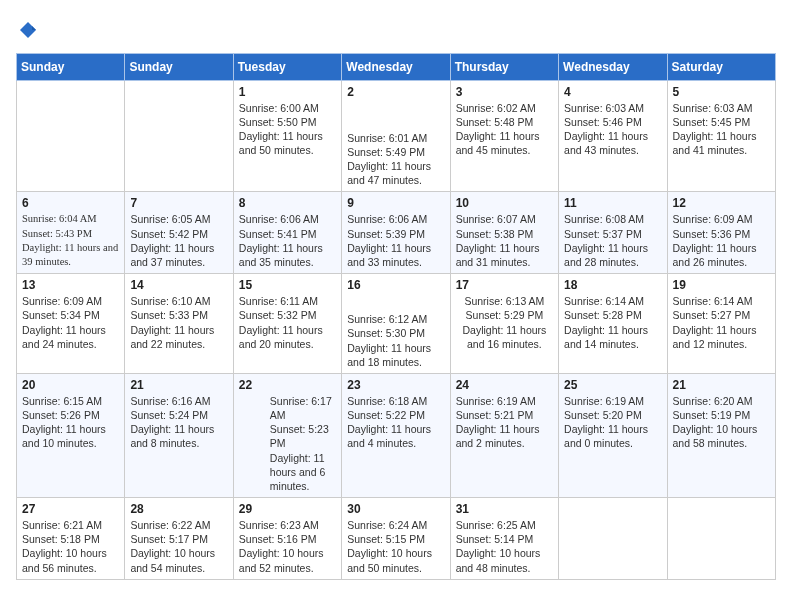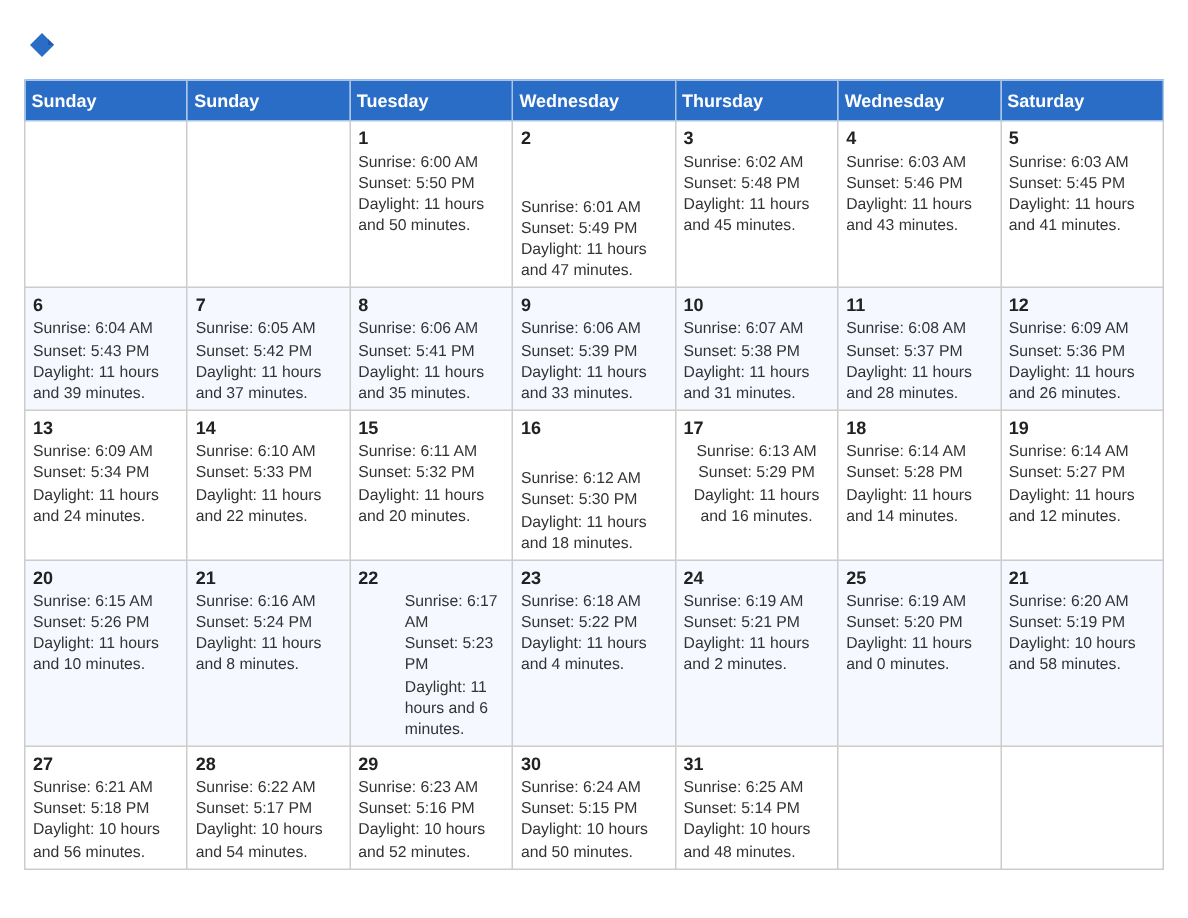--- a/index.html
+++ b/index.html
@@ -150,21 +150,21 @@
         <td>
           <span class="day-num">5</span>
           <div class="day-info" style="white-space: pre-line;">Sunrise: 6:03 AM
 Sunset: 5:45 PM
 Daylight: 11 hours and 41 minutes.</div>
         </td>
       </tr>
       <tr>
         <td>
           <span class="day-num">6</span>
-          <div class="day-info" style="white-space: pre-line;">Sunrise: 6:04 AM
+          <div class="day-info" style="white-space: pre-line; font-family: Liberation Serif, serif;">Sunrise: 6:04 AM
 Sunset: 5:43 PM
 Daylight: 11 hours and 39 minutes.</div>
         </td>
         <td>
           <span class="day-num">7</span>
           <div class="day-info" style="white-space: pre-line;">Sunrise: 6:05 AM
 Sunset: 5:42 PM
 Daylight: 11 hours and 37 minutes.</div>
         </td>
         <td>

